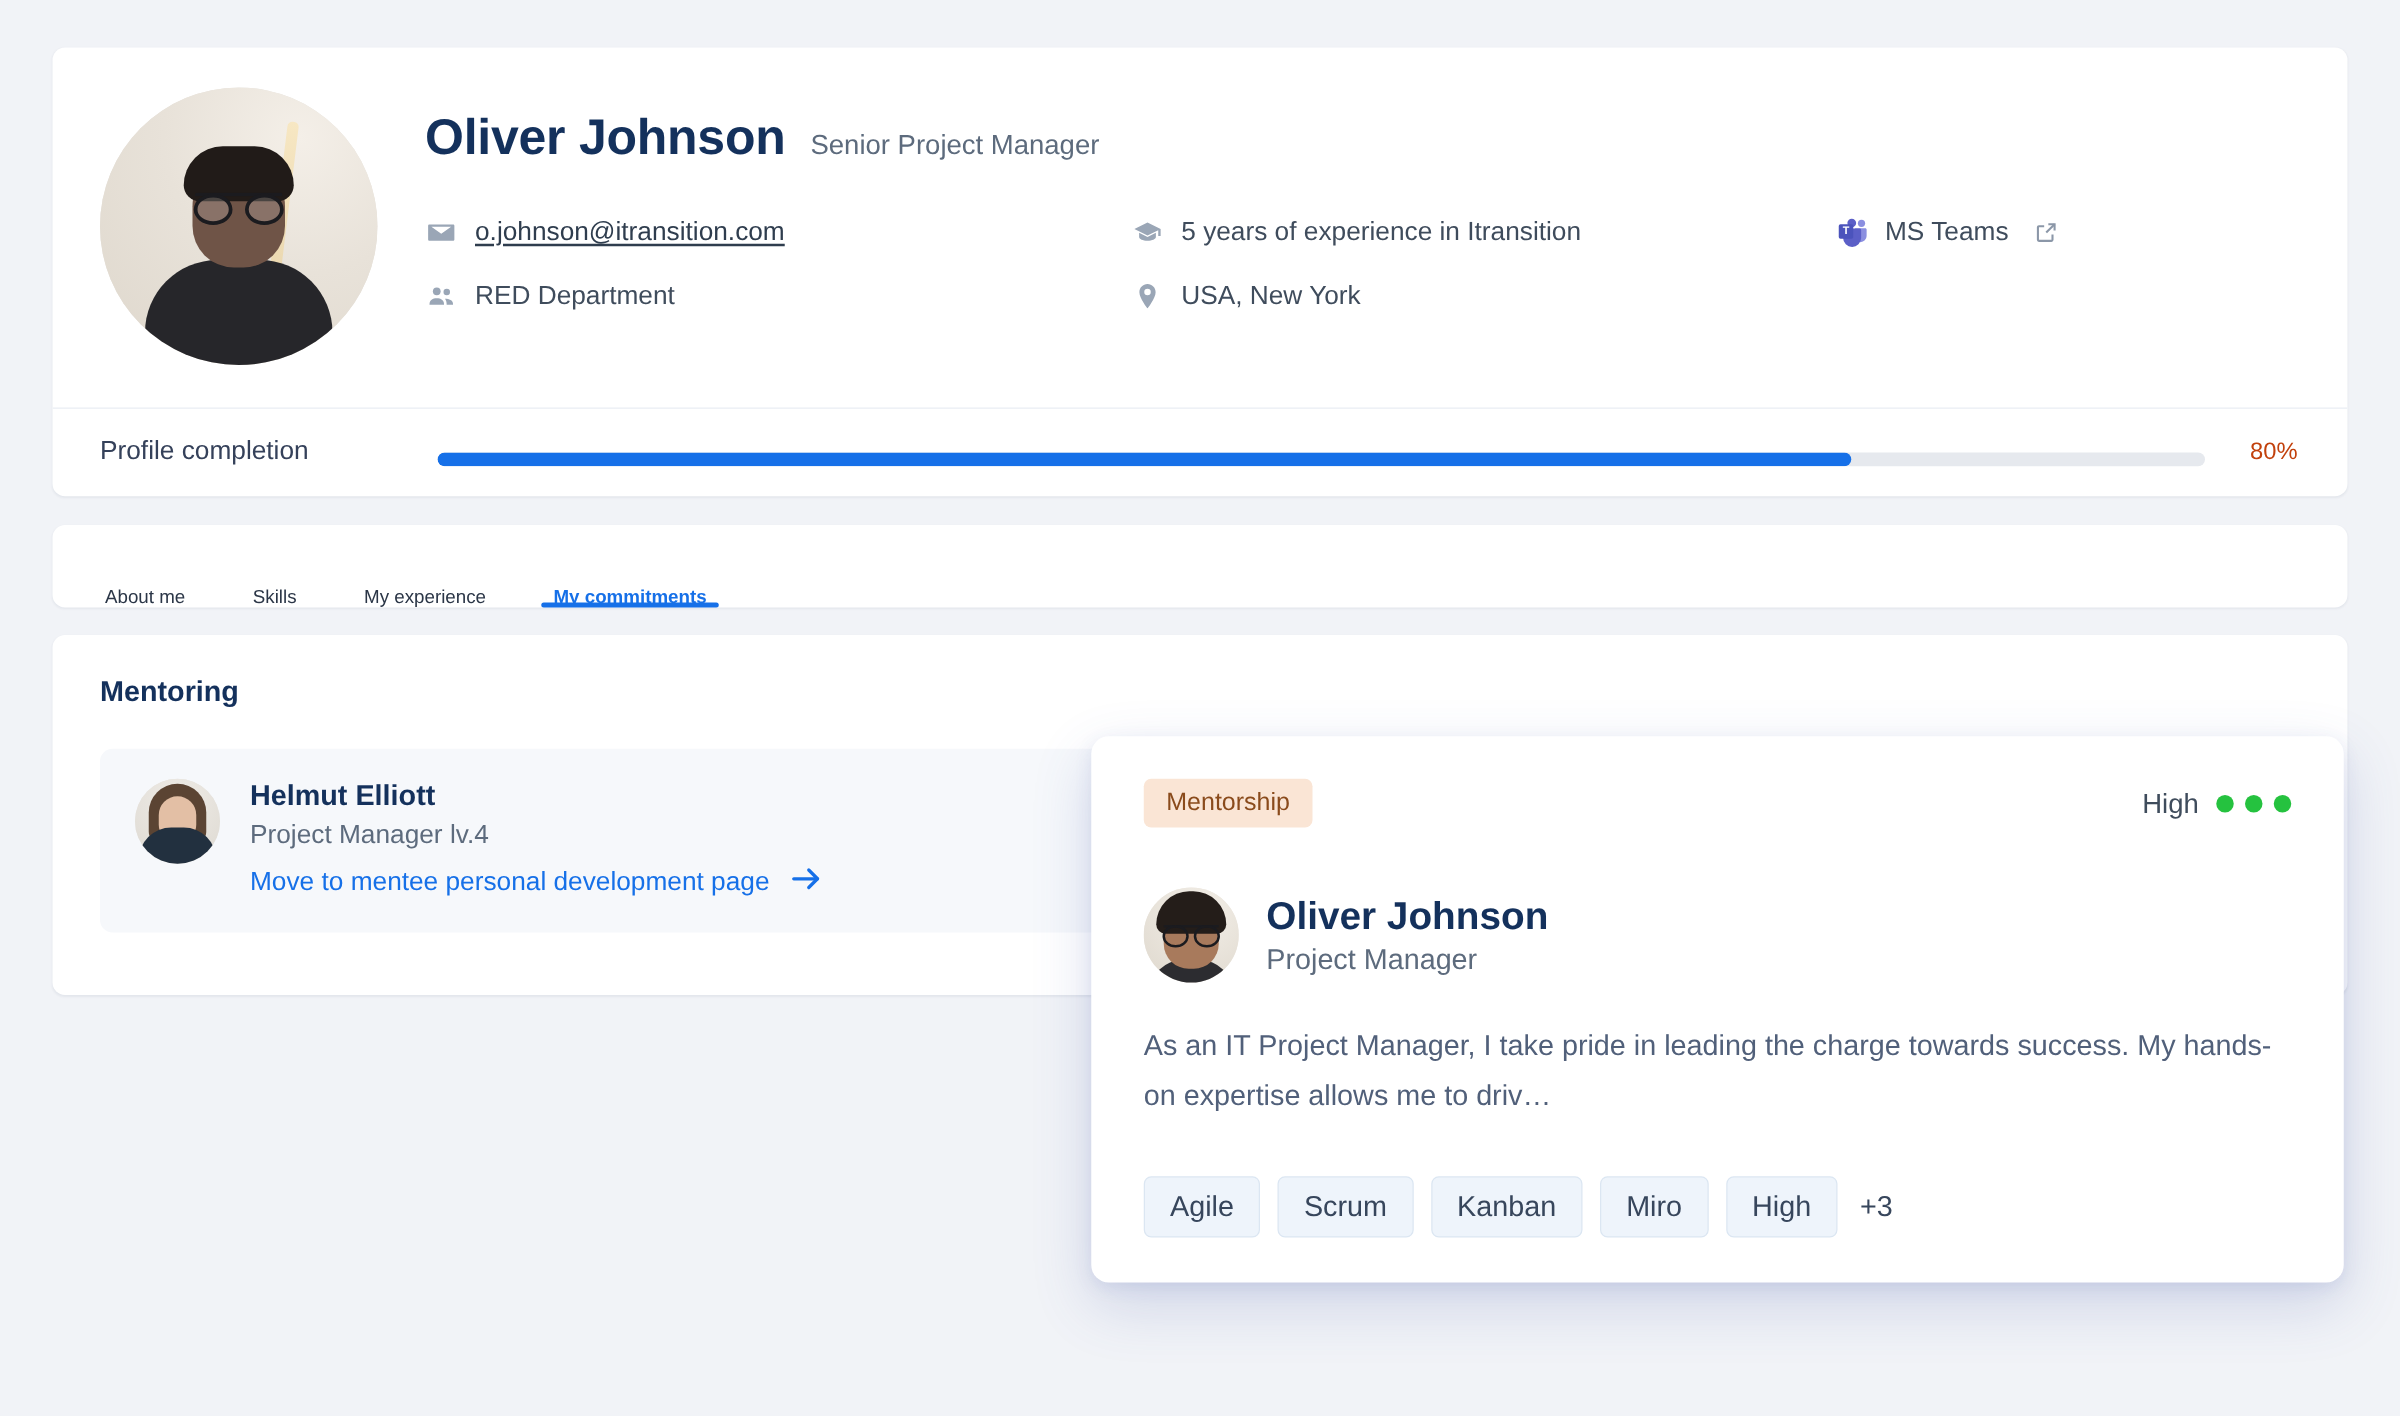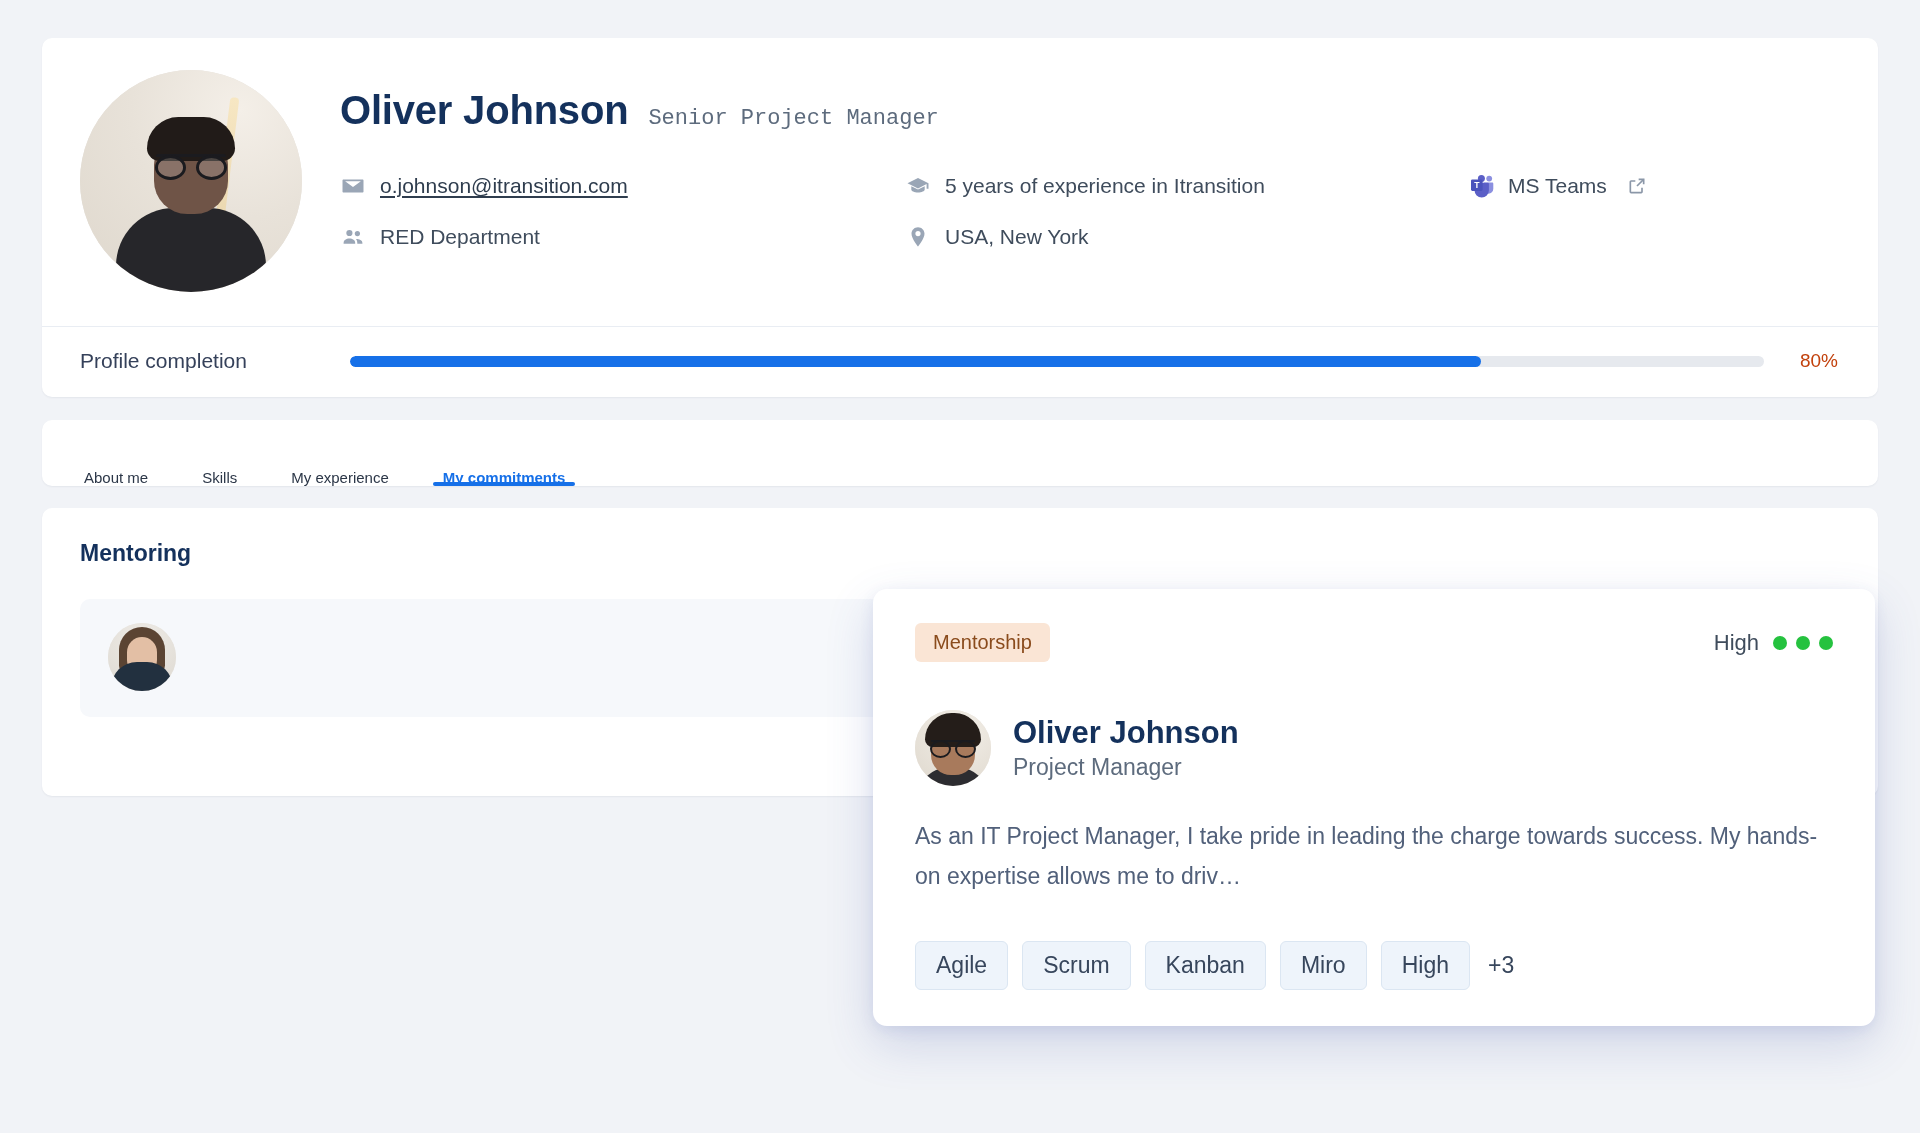--- a/index.html
+++ b/index.html
@@ -115,21 +115,20 @@
   }
   .name-lg {
     font-size: 40px;
     font-weight: bold;
     color: #14315c;
     letter-spacing: -.2px;
   }
   .role-lg {
     font-size: 22px;
     color: #5d6b7d;
-    font-family: Liberation Mono, monospace;
   }
 
   .meta-grid {
     display: grid;
     grid-template-columns: 565px 565px auto;
     row-gap: 26px;
   }
   .meta-item {
     display: flex;
     align-items: center;
@@ -149,21 +148,21 @@
     color: #2f3d4e;
     text-decoration: underline;
     text-underline-offset: 3px;
   }
   .teams-item { gap: 12px; }
   .teams-ext { color: #8b97a8; display: inline-flex; margin-left: 8px; }
 
   
   .progress-row {
     display: flex;
-    align-items: center;
+    align-items: flex-end;
     padding: 22px 40px 24px 38px;
   }
   .progress-label {
     font-size: 21px;
     color: #35415a;
     min-width: 270px;
   }
   .progress-track {
     flex: 1;
     height: 11px;
@@ -485,20 +484,33 @@
   <div class="card commit-card">
     <div class="section-title">Mentoring</div>
 
     <div class="mentee-row">
       <div class="avatar-sm">
         <div class="s-bg"></div>
         <div class="s-hair"></div>
         <div class="s-face"></div>
         <div class="s-body"></div>
       </div>
+      <div>
+        <div class="mentee-name">Helmut Elliott</div>
+        <div class="mentee-role">Project Manager lv.4</div>
+        <div class="mentee-link">
+          <span>Move to mentee personal development page</span>
+          <span>
+            <svg width="26" height="22" viewBox="0 0 26 22" fill="none" stroke="#1670e8" stroke-width="2.6" stroke-linecap="round" stroke-linejoin="round">
+              <path d="M3 11h19"></path>
+              <path d="M15 4l7 7-7 7"></path>
+            </svg>
+          </span>
+        </div>
+      </div>
     </div>
   </div>
 
   <div class="hover-card">
 
     <div class="hc-top">
       <span class="badge">Mentorship</span>
       <div class="priority">
         <span class="priority-label">High</span>
         <span class="dots" id="priorityDots">

